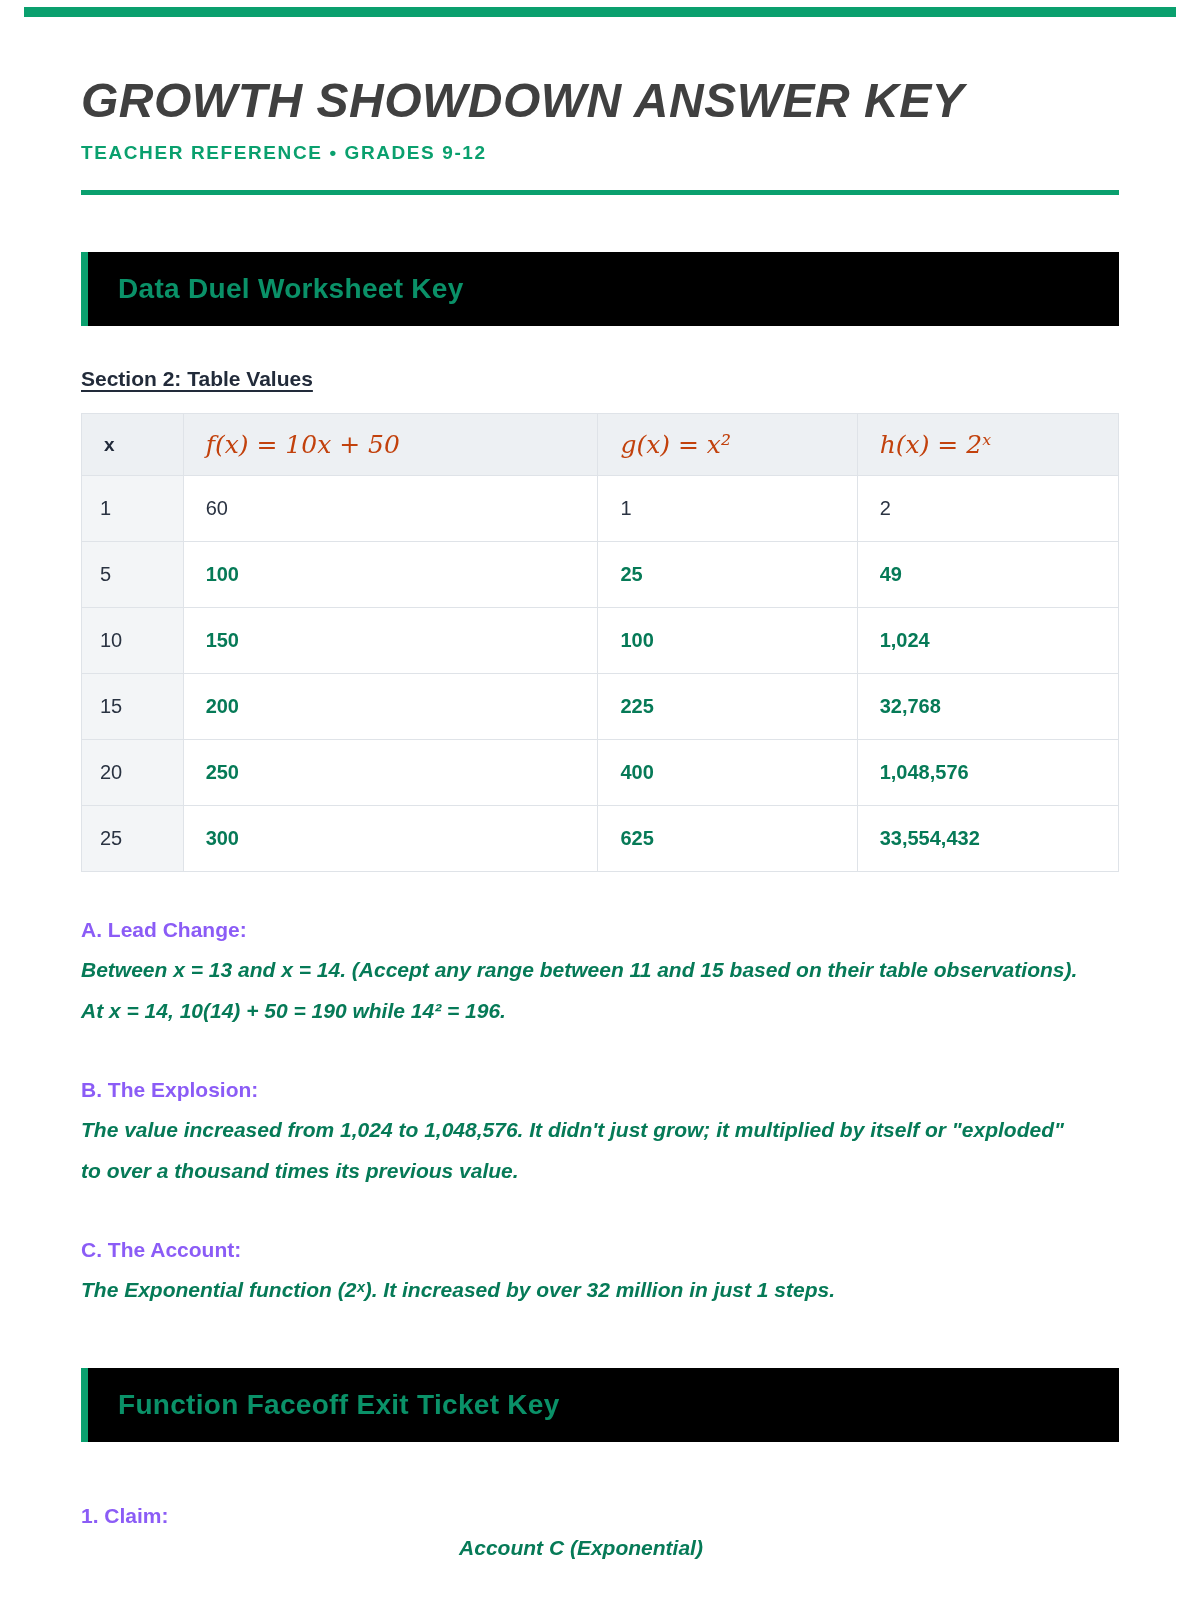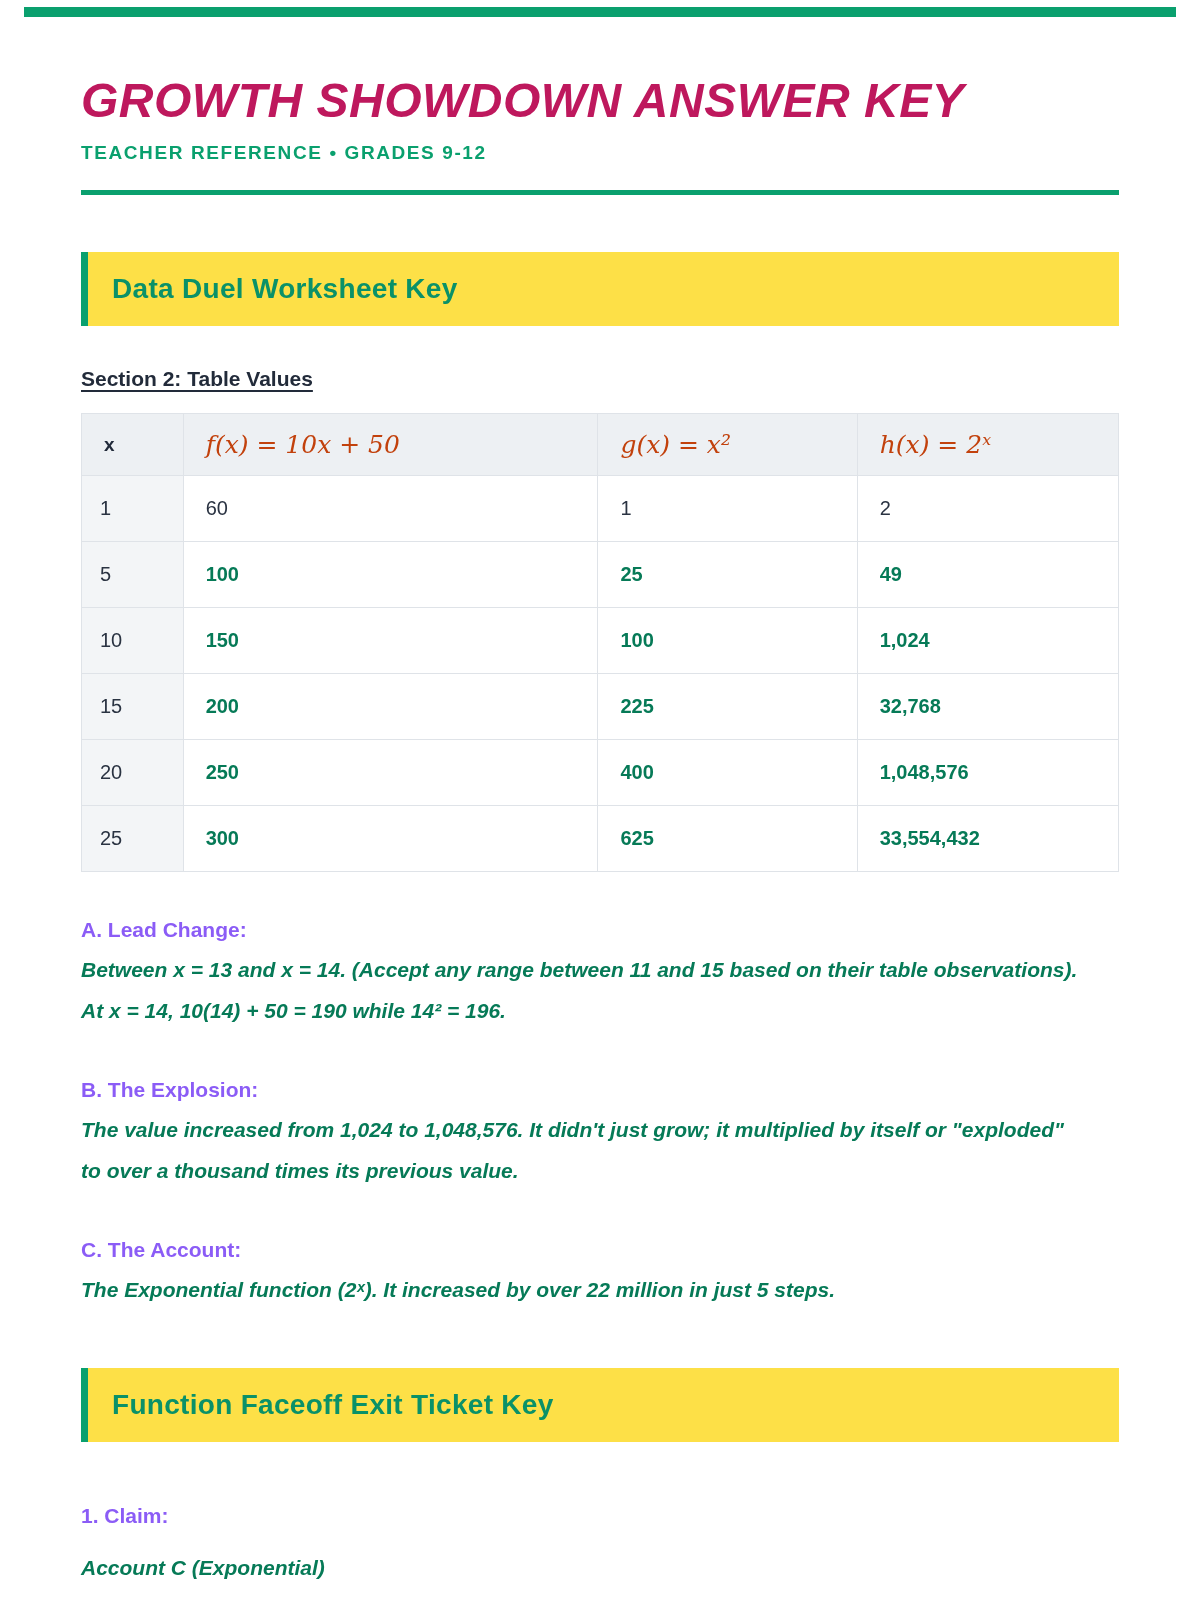--- a/index.html
+++ b/index.html
@@ -19,42 +19,42 @@
   }
   .content { padding: 0 81px; }
 
   
   .page-title {
     margin-top: 56px;
     font-size: 48px;
     font-weight: 900;
     font-style: italic;
     letter-spacing: 0.5px;
-    color: #be185d;
+    color: #404040;
     white-space: nowrap;
   }
   .page-subtitle {
     margin-top: 14px;
     font-size: 19px;
     font-weight: 700;
     letter-spacing: 1.6px;
     color: #0aa06e;
   }
   .header-rule {
     margin-top: 26px;
     height: 5px;
     background: #0aa06e;
   }
 
   
   .section-banner {
     margin-top: 57px;
-    background: #fde047;
+    background: #000000;
     border-left: 7px solid #0aa06e;
-    padding: 21px 0 21px 24px;
+    padding: 21px 0 21px 30px;
   }
   .section-banner h2 {
     font-size: 28px;
     font-weight: 800;
     color: #0a9168;
     letter-spacing: 0.3px;
   }
 
   .table-section-label {
     margin-top: 41px;
@@ -118,21 +118,22 @@
     margin-top: 8px;
     font-size: 21px;
     font-style: italic;
     font-weight: 600;
     color: #067a57;
     line-height: 1.95;
     max-width: 1000px;
   }
   .answer-text.claim {
     font-weight: 700;
-    margin-top: 20px;
+    margin-top: 0;
+    text-align: center;
   }
   .answer.claim-block { margin-top: 62px; }
 </style>
 </head>
 <body>
 
 <div class="page">
 
   <div class="top-bar"></div>
 
@@ -212,21 +213,21 @@
         <div class="answer-text">Between x = 13 and x = 14. (Accept any range between 11 and 15 based on their table observations). At x = 14, 10(14) + 50 = 190 while 14² = 196.</div>
       </div>
 
       <div class="answer">
         <div class="answer-label">B. The Explosion:</div>
         <div class="answer-text">The value increased from 1,024 to 1,048,576. It didn't just grow; it multiplied by itself or "exploded" to over a thousand times its previous value.</div>
       </div>
 
       <div class="answer">
         <div class="answer-label">C. The Account:</div>
-        <div class="answer-text">The Exponential function (2ˣ). It increased by over 22 million in just 5 steps.</div>
+        <div class="answer-text">The Exponential function (2ˣ). It increased by over 32 million in just 1 steps.</div>
       </div>
 
     </section>
 
     <section>
 
       <div class="section-banner">
         <h2>Function Faceoff Exit Ticket Key</h2>
       </div>
 

